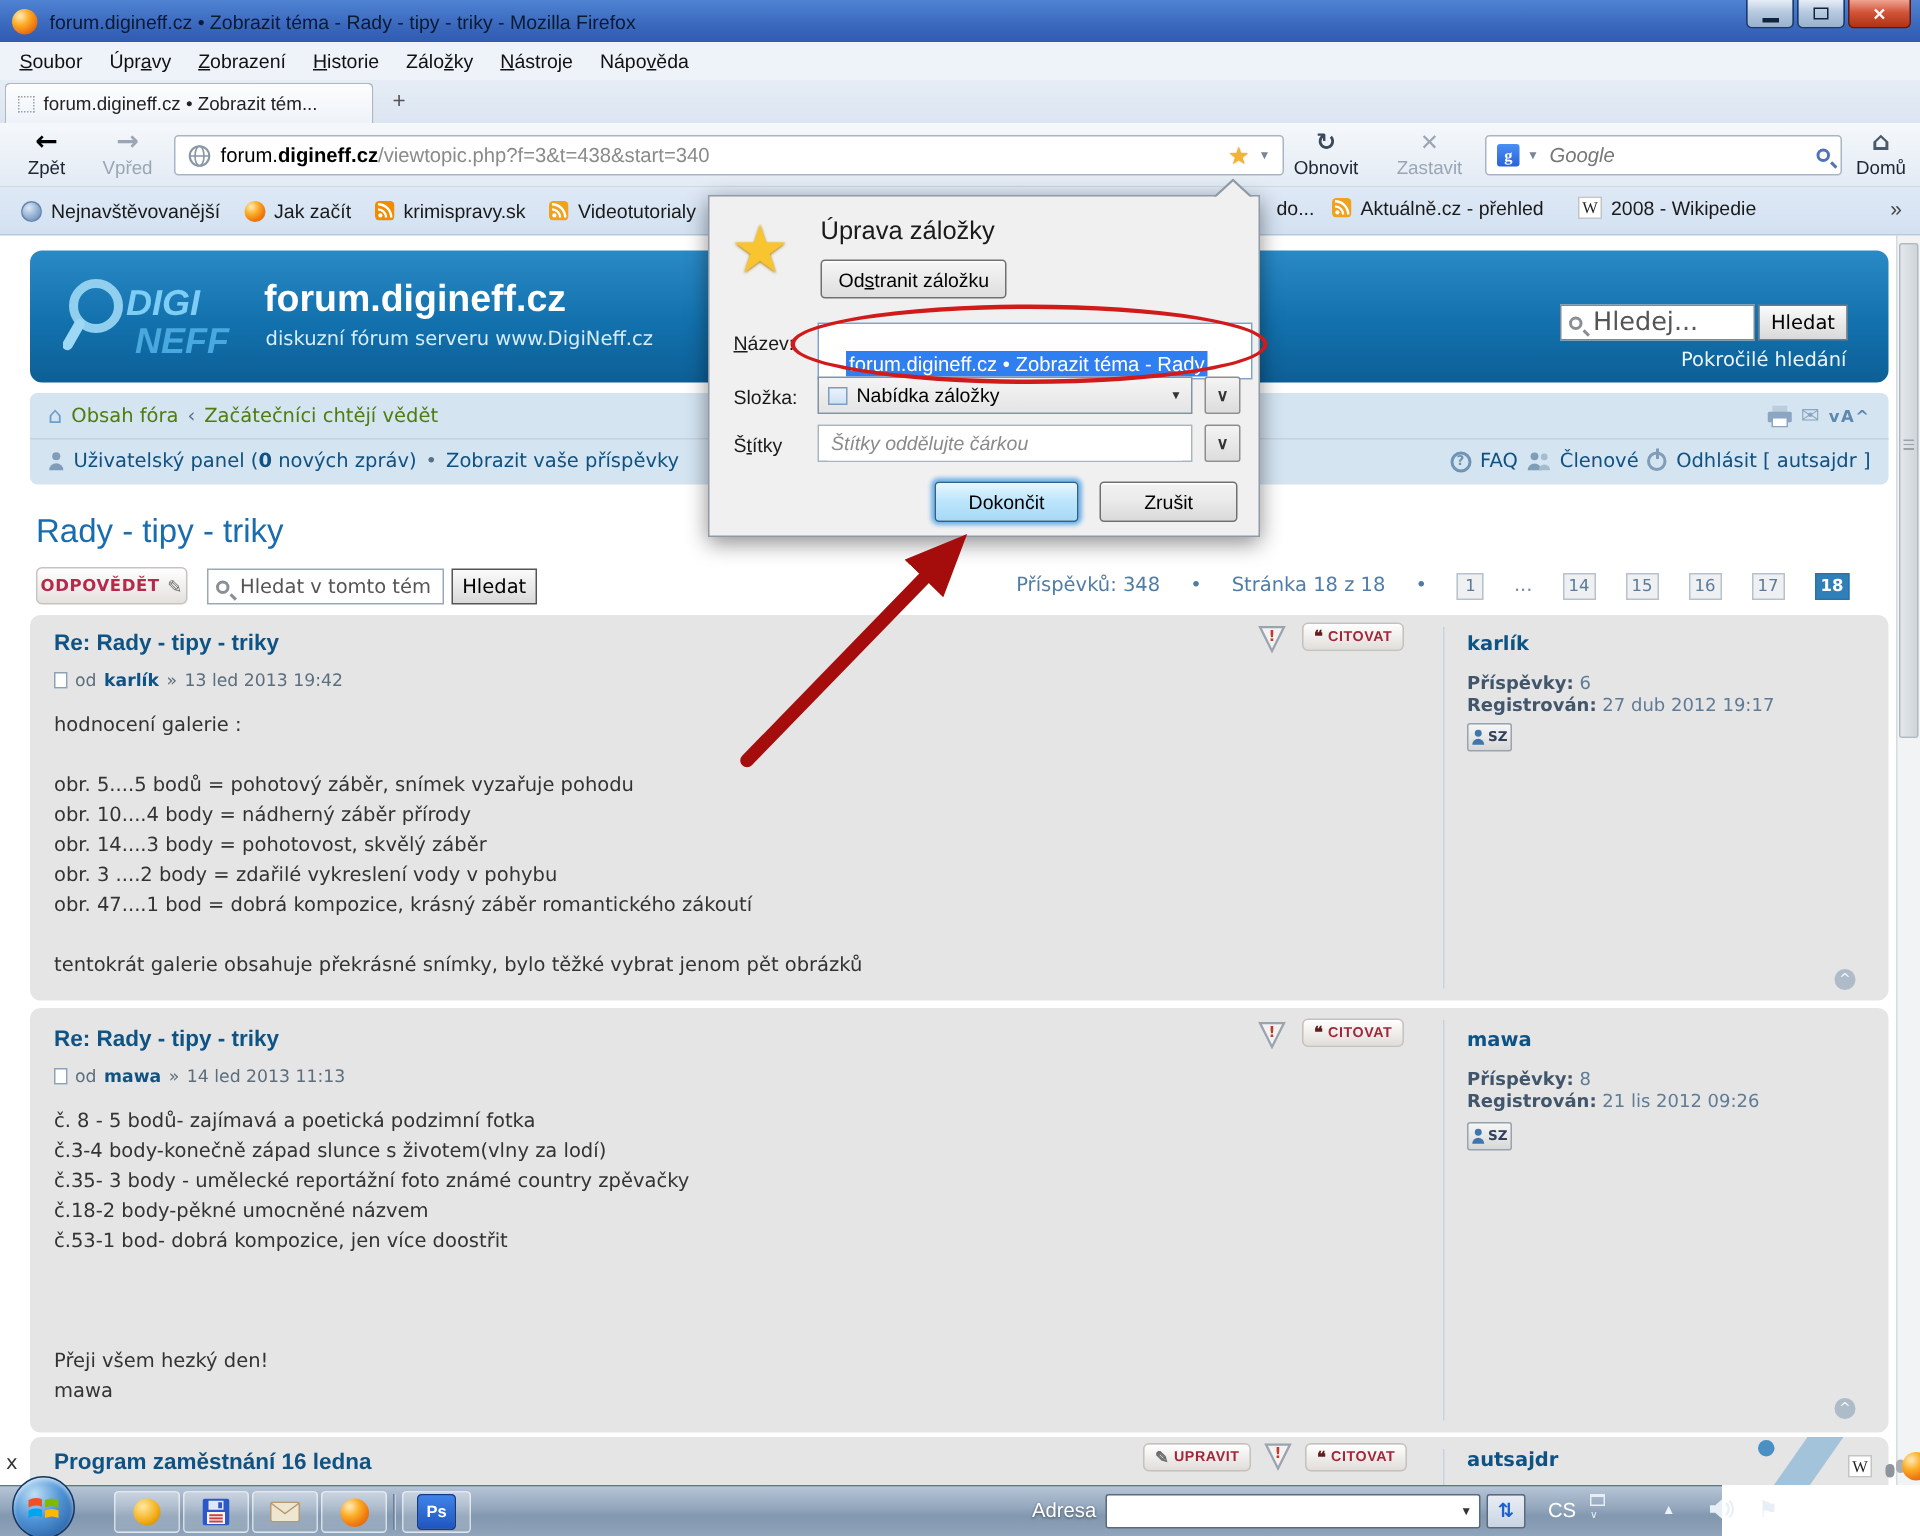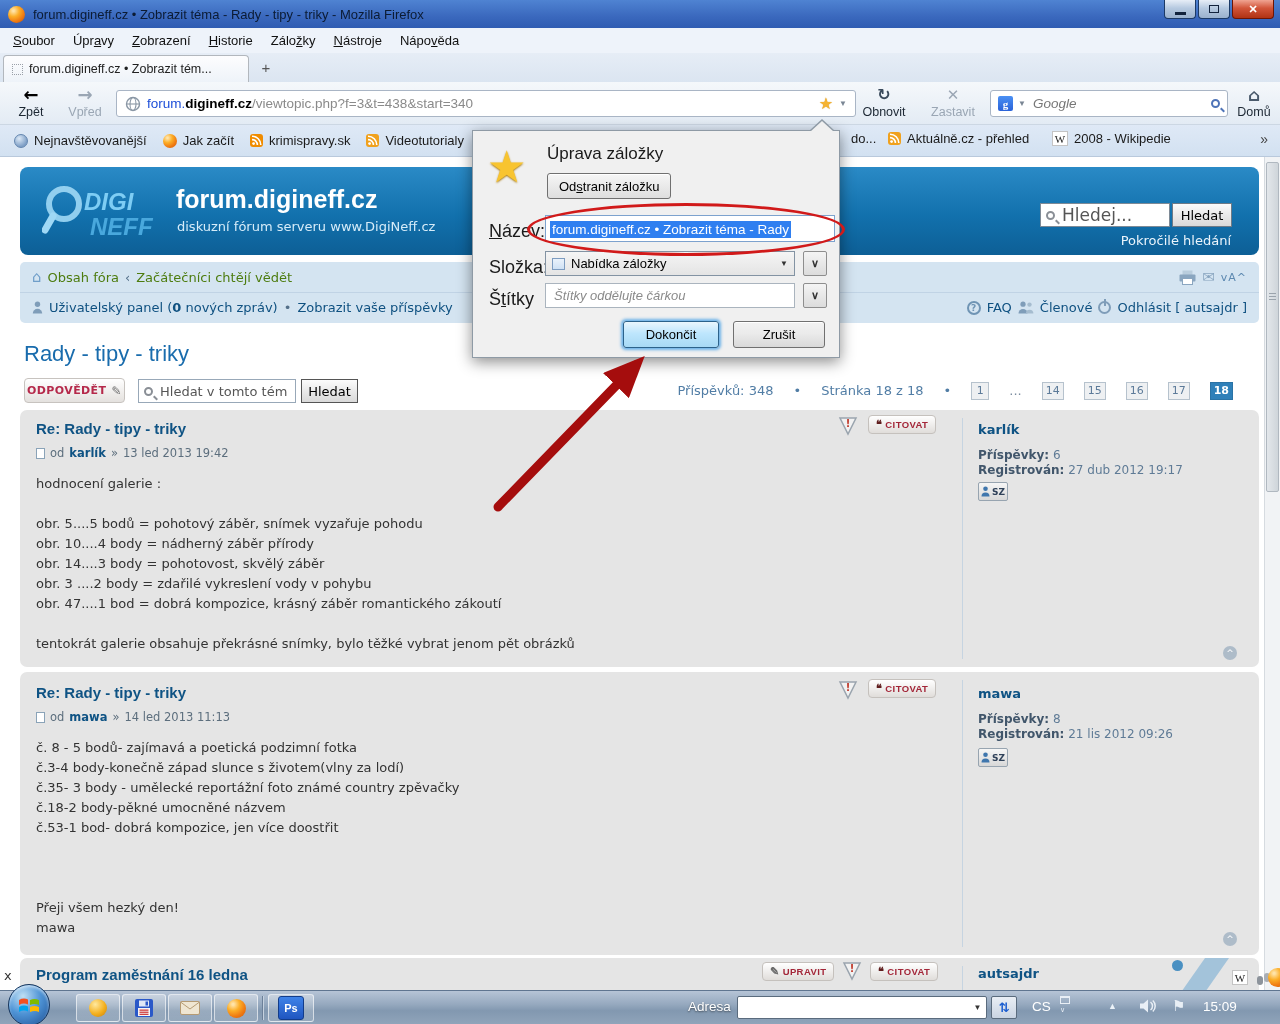--- a/index.html
+++ b/index.html
@@ -27,21 +27,21 @@
 .favicon-placeholder{width:11px;height:11px;border:1px dotted #9aa0a8;flex:none}
 #newtab-btn{position:absolute;left:254px;top:5px;width:24px;height:21px;border-radius:3px;text-align:center;font-size:15px;color:#555;line-height:20px}
 
 
 #navbar{position:absolute;left:0;top:82px;width:1280px;height:43px;background:linear-gradient(#f5f8fb,#e3ebf4);border-bottom:1px solid #ccd7e3;z-index:20}
 .navstack{position:absolute;text-align:center}
 .navstack .nico{display:block;font-size:18px;line-height:20px;font-weight:bold;font-family:"DejaVu Sans",sans-serif}
 .navstack .nlabel{display:block;font-size:12.5px;color:#1c2733;line-height:14px}
 .nav-disabled .nico,.nav-disabled .nlabel{color:#9aa6b4}
 #urlbar{position:absolute;left:116px;top:8px;width:740px;height:27px;background:#fff;border:1px solid #a9b5c5;border-radius:3px;display:flex;align-items:center;padding:0 8px;gap:6px;font-size:13.5px}
-.url-sub{color:#1d4ed8}.url-dom{color:#000;font-weight:bold}.url-path{color:#8a8a8a}
+.url-sub{color:#000000}.url-dom{color:#000;font-weight:bold}.url-path{color:#8a8a8a}
 .spacer{flex:1}
 .star-glyph{color:#f5b332;font-size:16px;text-shadow:0 0 1px #c78c1e}
 .tiny-drop{color:#7a8694;font-size:8px}
 #searchbox{position:absolute;left:990px;top:8px;width:238px;height:27px;background:#fff;border:1px solid #a9b5c5;border-radius:3px;display:flex;align-items:center;gap:5px;padding:0 7px}
 .gfav{width:15px;height:15px;background:linear-gradient(#4a90f4,#2a62d8);border-radius:2px;color:#fff;font-family:"Liberation Serif",serif;font-weight:bold;font-size:11px;display:flex;align-items:center;justify-content:center;flex:none}
 #searchbox input{flex:1;border:none;outline:none;background:transparent;font-size:13.5px;min-width:0}
 #searchbox input::placeholder{color:#777;font-style:italic}
 .mag{position:relative;width:9px;height:9px;border:2px solid #4f74b8;border-radius:50%;flex:none}
 .mag::after{content:"";position:absolute;width:5px;height:2px;background:#4f74b8;transform:rotate(45deg);left:7px;top:8px}
 .mag.grey{border-color:#8a8f96}.mag.grey::after{background:#8a8f96}
@@ -70,21 +70,21 @@
 #breadcrumbs{position:absolute;left:20px;top:105px;width:1239px;height:61px;background:#d4e4f1;border-radius:5px}
 .crow{position:absolute;left:0;width:100%;height:30px;display:flex;align-items:center;padding:0 12px;gap:6px;font-size:13px}
 #crow2{top:30px;border-top:1px solid #c0d3e5}
 .crumb-home{color:#6f9ec9;font-size:15px}
 .crumb-link{color:#4d7c0f;font-weight:normal}
 .crumb-sep{color:#54708a}
 .blue-link{color:#0f5181}
 .bold0{font-weight:bold}
 .rowspacer{flex:1}
 .uicon{color:#8aa6c0;font-size:15px}
-.textsize{color:#5d89b0;font-weight:normal;font-size:11px;letter-spacing:1px}
+.textsize{color:#5d89b0;font-weight:bold;font-size:11px;letter-spacing:1px}
 .qmark{width:14px;height:14px;border-radius:50%;border:2px solid #6f94b4;color:#6f94b4;font-size:9px;font-weight:bold;display:inline-flex;align-items:center;justify-content:center}
 .power{position:relative;width:13px;height:13px;border-radius:50%;border:2px solid #7f9db9;display:inline-block}
 .power::after{content:"";position:absolute;left:3.5px;top:-4px;width:2px;height:7px;background:#7f9db9}
 
 #topic-title{position:absolute;left:24px;top:184px;font-size:22px;color:#196cad;font-family:"Liberation Sans",sans-serif}
 #reply-btn{position:absolute;left:24px;top:221px;width:101px;height:25px;border:1px solid #c7c3bf;border-radius:4px;background:linear-gradient(#fff,#e4e1de);display:flex;align-items:center;justify-content:center;gap:5px;font-size:11px;font-weight:bold;color:#b5294a;letter-spacing:.4px}
 #reply-btn .pico-pencil{color:#6b6b6b;font-size:12px;font-weight:normal}
 #tsearch-box{position:absolute;left:138px;top:222px;width:158px;height:24px;background:#fff;border:1px solid #98a8b8;display:flex;align-items:center;gap:5px;padding:0 5px}
 #tsearch-box input{border:none;outline:none;flex:1;min-width:0;font-size:13px;background:transparent;font-family:"DejaVu Sans",sans-serif}
 #tsearch-box input::placeholder{color:#555}
@@ -127,21 +127,21 @@
 
 .stripicon{position:absolute;z-index:60}
 #strip-x{left:4px;top:968px;font-size:13px;color:#333;font-family:"DejaVu Sans",sans-serif}
 #strip-w{left:1232px;top:970px}
 #strip-grey{left:1257px;top:973px;width:13px;height:13px}
 #strip-grey::before{content:"";position:absolute;left:0;top:3px;width:6px;height:9px;border-radius:3px;background:#8d949c}
 #strip-grey::after{content:"";position:absolute;left:7px;top:0;width:6px;height:9px;border-radius:3px;background:#a9aeb5}
 #strip-ff{left:1268px;top:968px;width:19px;height:19px}
 
 
-#taskbar{position:absolute;left:0;top:990px;width:1280px;height:34px;background:linear-gradient(#b6c4d6,#96a9bf 40%,#8298b0 60%,#90a4ba);border-top:1px solid #5f7590;z-index:85}
+#taskbar{position:absolute;left:0;top:990px;width:1148px;height:34px;background:linear-gradient(#b6c4d6,#96a9bf 40%,#8298b0 60%,#90a4ba);border-top:1px solid #5f7590;z-index:85}
 #start-orb{position:absolute;left:8px;top:-7px;width:42px;height:42px;border-radius:50%;background:radial-gradient(circle at 35% 28%,#bfe0f5,#4f94d6 45%,#1c4f94);border:1px solid #16365e;display:flex;align-items:center;justify-content:center;box-shadow:inset 0 2px 3px rgba(255,255,255,.6)}
 .qbtn{position:absolute;top:3px;width:44px;height:28px;border:1px solid rgba(255,255,255,.6);border-radius:3px;background:linear-gradient(rgba(255,255,255,.35),rgba(255,255,255,.08));display:flex;align-items:center;justify-content:center}
 .qsep{position:absolute;left:262px;top:5px;width:1px;height:24px;background:#6c8099;box-shadow:1px 0 0 #c6d2df}
 .sphere{width:18px;height:18px;border-radius:50%;background:radial-gradient(circle at 35% 30%,#ffe9a0,#f4b01e 55%,#c67c08)}
 .psbtn{width:26px;height:24px;border-radius:3px;background:linear-gradient(#3f83e8,#1f55c0);border:1px solid #123c8a;color:#fff;font-size:11px;font-weight:bold;display:flex;align-items:center;justify-content:center}
 #addr-label{position:absolute;left:688px;top:8px;font-size:13.5px;color:#fff;text-shadow:0 1px 2px rgba(0,0,0,.55)}
 #addr-combo{position:absolute;left:737px;top:5px;width:250px;height:23px;background:#fff;border:1px solid #5a6b7d;border-radius:2px;display:flex;align-items:center}
 #addr-combo .dd{margin-left:auto;width:17px;height:100%;display:flex;align-items:center;justify-content:center;font-size:8px;color:#333}
 #go-btn{position:absolute;left:991px;top:5px;width:26px;height:23px;border:1px solid #5a6b7d;border-radius:2px;background:linear-gradient(#e9eef5,#c9d4e2);display:flex;align-items:center;justify-content:center;color:#1d5fd0;font-weight:bold;font-size:13px;font-family:"DejaVu Sans",sans-serif}
 #lang-cs{position:absolute;left:1032px;top:8px;font-size:13.5px;color:#fff}
@@ -152,22 +152,22 @@
 #tray-flag{position:absolute;left:1172px;top:6px;font-size:15px;color:#e8eef5;font-family:"DejaVu Sans",sans-serif}
 #tray-clock{position:absolute;left:1203px;top:8px;font-size:13.5px;color:#fff}
 
 
 #bm-dialog{position:absolute;left:472px;top:130px;width:368px;height:228px;background:#f0f0f0;border:1px solid #8e9aa5;box-shadow:0 4px 14px rgba(0,0,0,.45);z-index:90;font-family:"Liberation Sans",sans-serif}
 .callout{position:absolute;top:-12px;left:336px;width:0;height:0;border-left:13px solid transparent;border-right:13px solid transparent;border-bottom:12px solid #8e9aa5}
 .callout::after{content:"";position:absolute;left:-12px;top:1.5px;border-left:12px solid transparent;border-right:12px solid transparent;border-bottom:11px solid #f0f0f0}
 #dlg-star{position:absolute;left:14px;top:10px;font-size:44px;color:#f8c430;text-shadow:0 1px 2px #a8780a;font-family:"DejaVu Sans",sans-serif}
 #dlg-title{position:absolute;left:74px;top:13px;font-size:17px;color:#1a1a1a}
 #dlg-remove{position:absolute;left:74px;top:42px;height:26px;padding:0 11px;background:linear-gradient(#f6f6f6,#dedede);border:1px solid #707070;border-radius:3px;box-shadow:inset 0 1px 0 #fff;font-size:13px;display:inline-flex;align-items:center}
-.dlg-label{position:absolute;left:16px;font-size:18px;color:#1a1a1a}
-#dlg-name-field{position:absolute;left:72px;top:84px;width:290px;height:27px;background:#fff;border:1px solid #7da2ce;padding:4px;overflow:hidden;white-space:nowrap}
+.dlg-label{position:absolute;left:16px;font-size:13px;color:#1a1a1a}
+#dlg-name-field{position:absolute;left:72px;top:84px;width:290px;height:27px;background:#fff;border:1px solid #7da2ce;padding:18px;overflow:hidden;white-space:nowrap}
 #dlg-name-field .sel{display:inline-block;background:#2f7ff0;color:#fff;font-size:13.5px;padding:1px 2px;white-space:nowrap}
 #dlg-folder{position:absolute;left:72px;top:120px;width:250px;height:25px;background:linear-gradient(#f5f5f5,#e4e4e4);border:1px solid #8393a3;display:flex;align-items:center;gap:6px;padding:0 6px;font-size:13px}
 .fico{width:13px;height:12px;border:1px solid #7d9cc0;background:linear-gradient(#eaf2fb,#cfe1f4);flex:none}
 .dd-arrow{font-size:8px;color:#333}
 .expander{position:absolute;left:330px;width:24px;height:25px;background:linear-gradient(#f4f4f4,#dcdcdc);border:1px solid #8e8e8e;border-radius:2px;display:flex;align-items:center;justify-content:center;font-size:11px;font-weight:bold;color:#333}
 #dlg-tags{position:absolute;left:72px;top:152px;width:250px;height:25px;background:#fff;border:1px solid #aab4be;padding:0 6px;font-size:13px}
 #dlg-tags input{width:100%;height:100%;border:none;outline:none;font-size:13px;font-family:"Liberation Sans",sans-serif}
 #dlg-tags input::placeholder{font-style:italic;color:#8a8a8a}
 .dlg-btn{position:absolute;top:190px;height:27px;font-size:13px;display:inline-flex;align-items:center;justify-content:center}
 #dlg-done{left:150px;width:96px;background:linear-gradient(#eaf6fd,#bee6fd 45%,#a7d9f5);border:1px solid #2c628b;box-shadow:0 0 3px 2px #6cb2e8;border-radius:3px}

